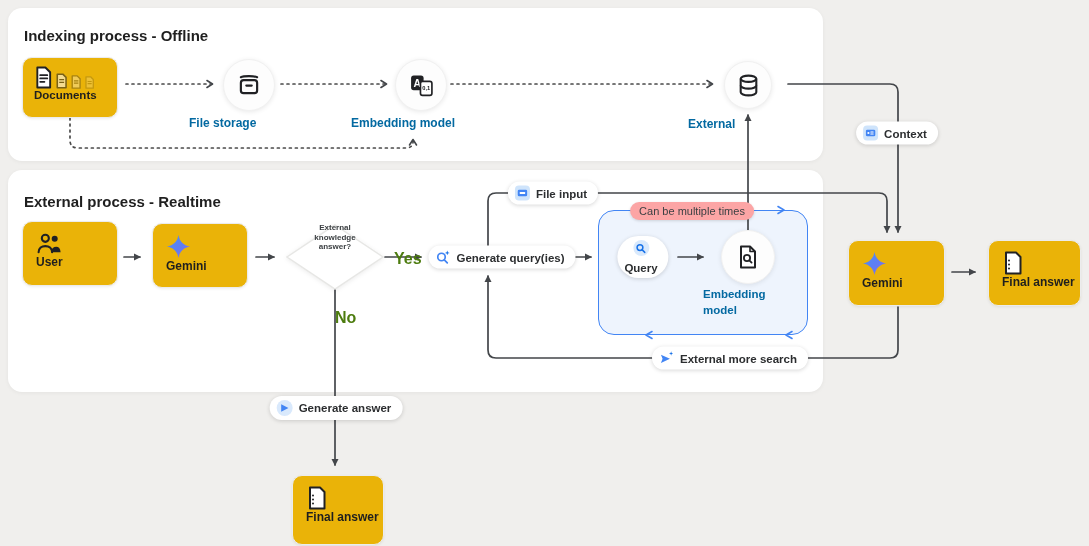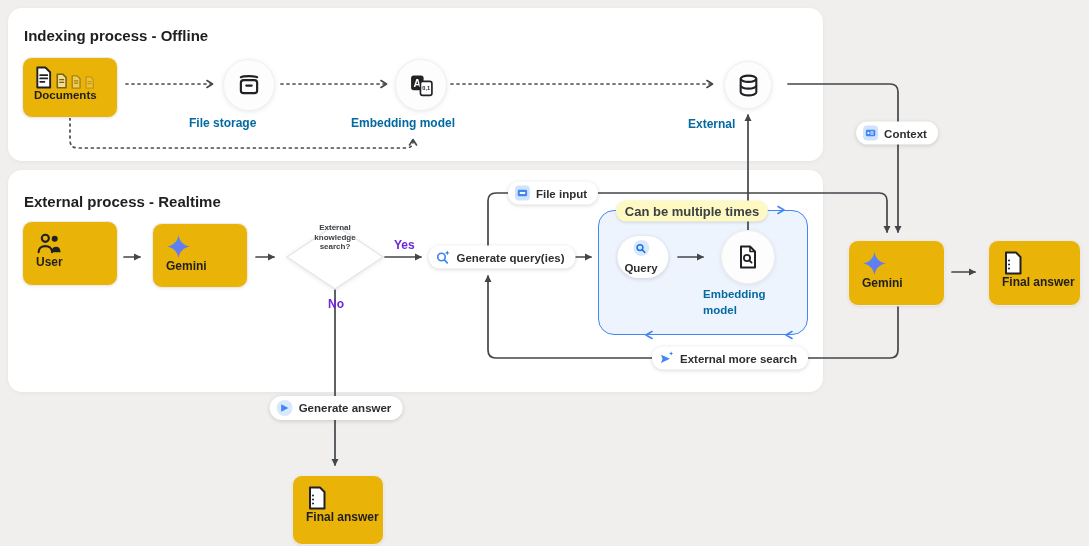--- a/index.html
+++ b/index.html
@@ -36,35 +36,35 @@
     display:flex;align-items:center;gap:6px;padding:4px 11px 4px 7px;
     font-size:11.5px;font-weight:600;color:#2c2e30;white-space:nowrap;
   }
   .chip{
     width:15px;height:15px;border-radius:4px;background:#cfe4fb;
     display:flex;align-items:center;justify-content:center;flex:0 0 auto;
   }
   .chip.round{border-radius:50%;width:16px;height:16px;background:#d9e9fc;}
   .pill-note{
     position:absolute;transform:translate(-50%,-50%);z-index:4;
-    background:#fef9c3;border-radius:999px;box-shadow:0 1px 3px rgba(0,0,0,0.14);
-    padding:3px 9px;font-size:13px;font-weight:700;color:#3c4043;white-space:nowrap;
+    background:#fca5a5;border-radius:999px;box-shadow:0 1px 3px rgba(0,0,0,0.14);
+    padding:3px 9px;font-size:11px;font-weight:400;color:#3c4043;white-space:nowrap;
   }
   .loopbox{
     position:absolute;left:598px;top:210px;width:210px;height:125px;
     border:1.5px solid #4285f4;background:#eef4fd;border-radius:16px;
     z-index:1;box-sizing:border-box;
   }
   .diamond-wrap{position:absolute;left:285px;top:223px;width:100px;height:68px;z-index:3;}
   .diamond-wrap svg{filter:drop-shadow(0 1px 2px rgba(0,0,0,0.08));}
   .diamond-text{
     position:absolute;inset:0;display:flex;flex-direction:column;align-items:center;justify-content:flex-start;
     font-size:8px;font-weight:600;color:#3c4043;line-height:9.5px;text-align:center;
   }
-  .small-label{position:absolute;z-index:4;font-size:12px;font-weight:600;color:#6d28d9;}
+  .small-label{position:absolute;z-index:4;font-size:16px;font-weight:600;color:#4d7c0f;margin-top:12px;}
   #connectors{position:absolute;left:0;top:0;z-index:2;pointer-events:none;}
   .icon-row{display:flex;align-items:flex-end;gap:2px;}
 </style>
 </head>
 <body>
 
 <div class="panel" style="left:8px;top:8px;width:815px;height:153px;"></div>
 <div class="panel" style="left:8px;top:170px;width:815px;height:222px;"></div>
 
 <div class="loopbox"></div>
@@ -184,26 +184,26 @@
   <span class="label">Gemini</span>
 </div>
 
 <div class="diamond-wrap">
   <svg width="100" height="68" viewBox="0 0 100 68">
     <polygon points="50,2 98,34 50,66 2,34" fill="#ffffff" stroke="#e7e7e5" stroke-width="1.5"></polygon>
   </svg>
   <div class="diamond-text">
     <span>External</span>
     <span>knowledge</span>
-    <span>search?</span>
+    <span>answer?</span>
   </div>
 </div>
 
 <div class="small-label" style="left:394px;top:238px;">Yes</div>
-<div class="small-label" style="left:328px;top:297px;">No</div>
+<div class="small-label" style="left:335px;top:297px;">No</div>
 
 <div class="badge" style="left:502px;top:257px;">
   <svg width="15" height="15" viewBox="0 0 14 14">
     <circle cx="5.6" cy="7" r="3.5" stroke="#4285f4" stroke-width="1.6" fill="none"></circle>
     <line x1="8.2" y1="9.6" x2="11" y2="12.4" stroke="#4285f4" stroke-width="1.6" stroke-linecap="round"></line>
     <path d="M11 1 l0.6 1.6 1.6 0.6 -1.6 0.6 -0.6 1.6 -0.6 -1.6 -1.6 -0.6 1.6 -0.6 z" fill="#1a73e8"></path>
   </svg>
   <span>Generate query(ies)</span>
 </div>
 

